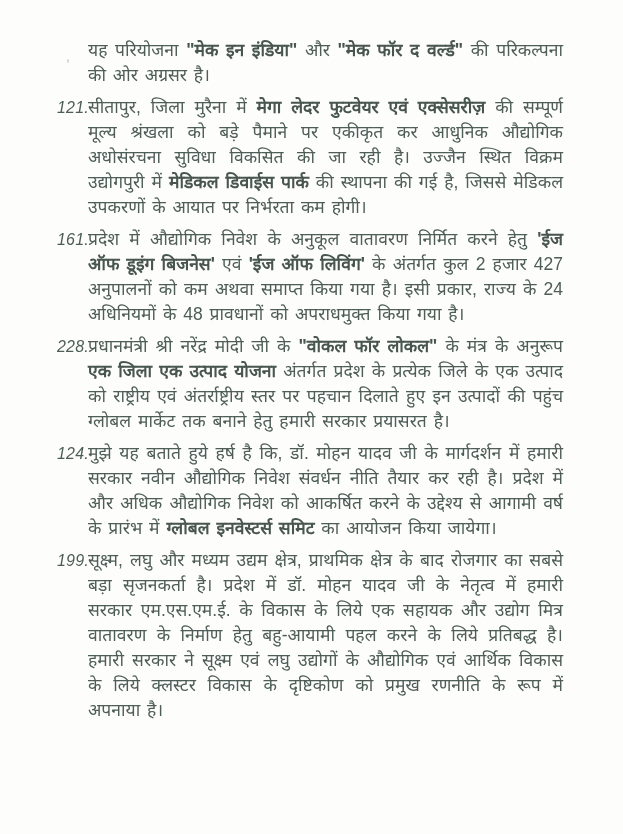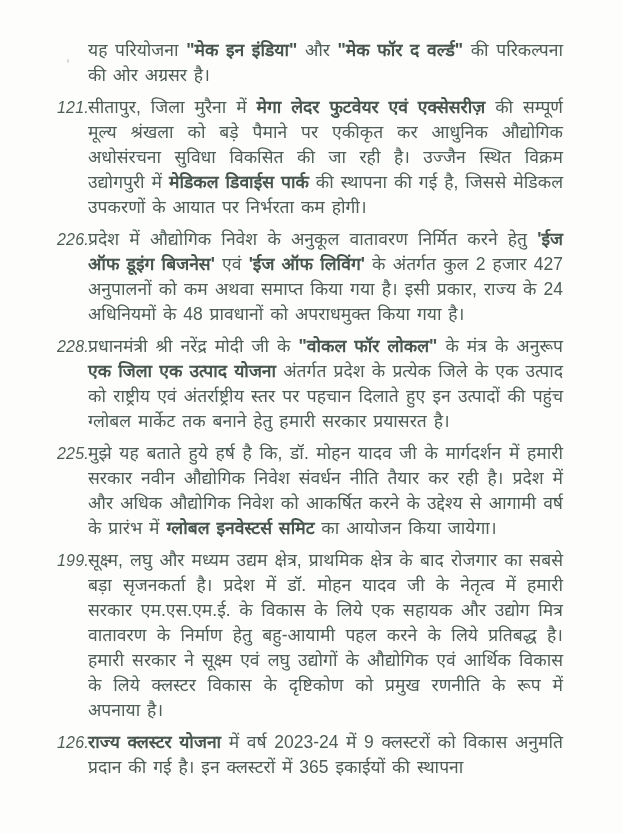--- a/index.html
+++ b/index.html
@@ -60,33 +60,29 @@
   <div id="paragraphs">
       <div class="para">
         <span class="num"></span>
         <span class="ptext"><span>यह परियोजना </span><span class="b">"मेक इन इंडिया"</span><span> और </span><span class="b">"मेक फॉर द वर्ल्ड"</span><span> की परिकल्पना की ओर अग्रसर है।</span></span>
       </div>
       <div class="para">
         <span class="num">121.</span>
         <span class="ptext"><span>सीतापुर, जिला मुरैना में </span><span class="b">मेगा लेदर फुटवेयर एवं एक्सेसरीज़</span><span> की सम्पूर्ण मूल्य श्रंखला को बड़े पैमाने पर एकीकृत कर आधुनिक औद्योगिक अधोसंरचना सुविधा विकसित की जा रही है। उज्जैन स्थित विक्रम उद्योगपुरी में </span><span class="b">मेडिकल डिवाईस पार्क</span><span> की स्थापना की गई है, जिससे मेडिकल उपकरणों के आयात पर निर्भरता कम होगी।</span></span>
       </div>
       <div class="para">
-        <span class="num">226.</span>
+        <span class="num">161.</span>
         <span class="ptext"><span>प्रदेश में औद्योगिक निवेश के अनुकूल वातावरण निर्मित करने हेतु </span><span class="b">'ईज ऑफ डूइंग बिजनेस'</span><span> एवं </span><span class="b">'ईज ऑफ लिविंग'</span><span> के अंतर्गत कुल 2 हजार 427 अनुपालनों को कम अथवा समाप्त किया गया है। इसी प्रकार, राज्य के 24 अधिनियमों के 48 प्रावधानों को अपराधमुक्त किया गया है।</span></span>
       </div>
       <div class="para">
         <span class="num">228.</span>
         <span class="ptext"><span>प्रधानमंत्री श्री नरेंद्र मोदी जी के </span><span class="b">"वोकल फॉर लोकल"</span><span> के मंत्र के अनुरूप </span><span class="b">एक जिला एक उत्पाद योजना</span><span> अंतर्गत प्रदेश के प्रत्येक जिले के एक उत्पाद को राष्ट्रीय एवं अंतर्राष्ट्रीय स्तर पर पहचान दिलाते हुए इन उत्पादों की पहुंच ग्लोबल मार्केट तक बनाने हेतु हमारी सरकार प्रयासरत है।</span></span>
       </div>
       <div class="para">
-        <span class="num">225.</span>
+        <span class="num">124.</span>
         <span class="ptext"><span>मुझे यह बताते हुये हर्ष है कि, डॉ. मोहन यादव जी के मार्गदर्शन में हमारी सरकार नवीन औद्योगिक निवेश संवर्धन नीति तैयार कर रही है। प्रदेश में और अधिक औद्योगिक निवेश को आकर्षित करने के उद्देश्य से आगामी वर्ष के प्रारंभ में </span><span class="b">ग्लोबल इनवेस्टर्स समिट</span><span> का आयोजन किया जायेगा।</span></span>
       </div>
       <div class="para">
         <span class="num">199.</span>
         <span class="ptext"><span>सूक्ष्म, लघु और मध्यम उद्यम क्षेत्र, प्राथमिक क्षेत्र के बाद रोजगार का सबसे बड़ा सृजनकर्ता है। प्रदेश में डॉ. मोहन यादव जी के नेतृत्व में हमारी सरकार एम.एस.एम.ई. के विकास के लिये एक सहायक और उद्योग मित्र वातावरण के निर्माण हेतु बहु-आयामी पहल करने के लिये प्रतिबद्ध है। हमारी सरकार ने सूक्ष्म एवं लघु उद्योगों के औद्योगिक एवं आर्थिक विकास के लिये क्लस्टर विकास के दृष्टिकोण को प्रमुख रणनीति के रूप में अपनाया है।</span></span>
       </div>
-      <div class="para">
-        <span class="num">126.</span>
-        <span class="ptext"><span class="b">राज्य क्लस्टर योजना</span><span> में वर्ष 2023-24 में 9 क्लस्टरों को विकास अनुमति प्रदान की गई है। इन क्लस्टरों में 365 इकाईयों की स्थापना</span></span>
-      </div>
     </div>
 </div>
 
 </body></html>

